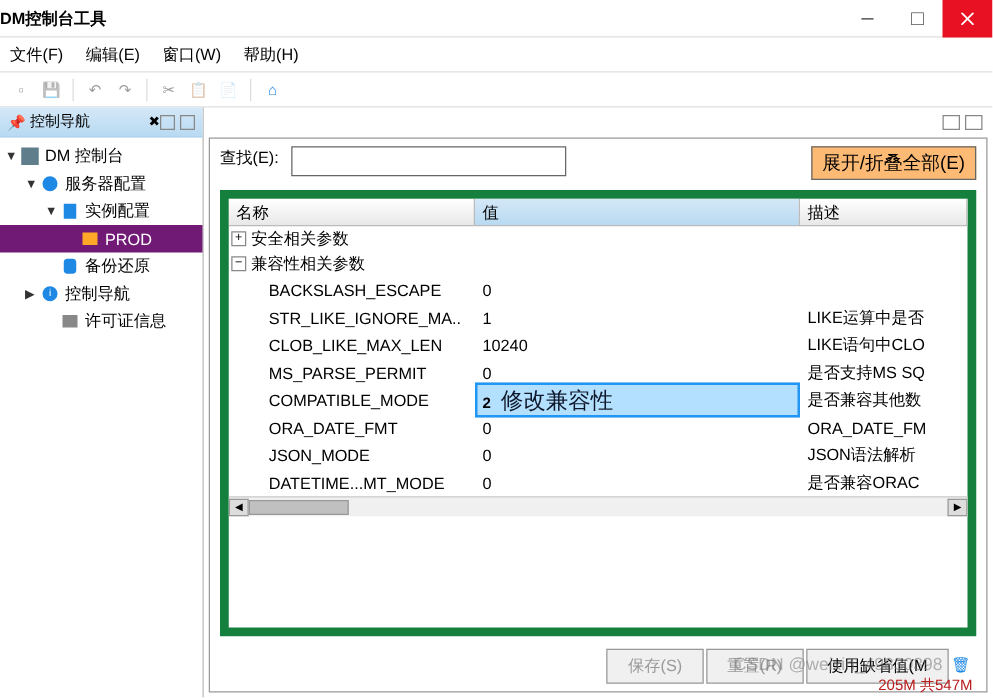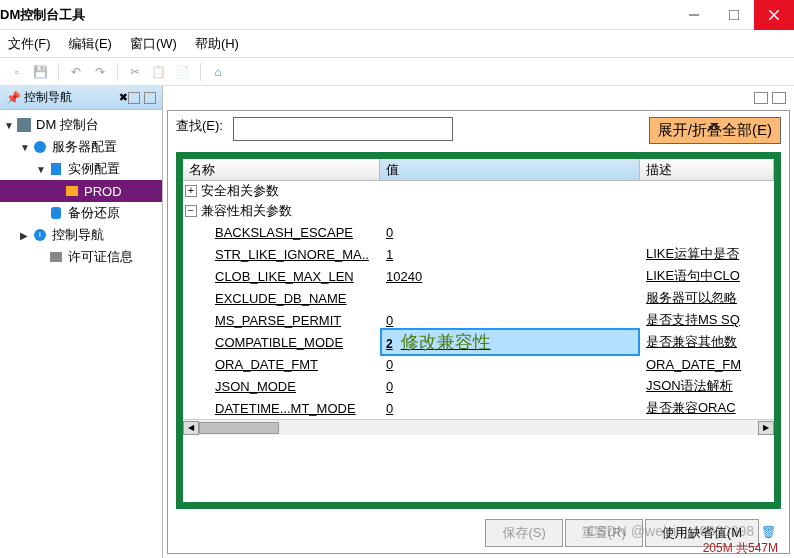--- a/index.html
+++ b/index.html
@@ -58,26 +58,26 @@
     .th { border-right: 1px solid #bbb; padding: 2px 6px; display: flex; align-items: center; font-size: 13px; }
     .col-name { width: 197px; }
     .col-value { width: 260px; background: linear-gradient(#d4e8f7, #b8daf2); }
     .col-desc { flex: 1; }
     
     .table-body { overflow: hidden; }
     .group-row { display: flex; align-items: center; height: 20px; padding-left: 2px; cursor: pointer; }
     .group-toggle { width: 12px; height: 12px; border: 1px solid #888; display: flex; align-items: center; justify-content: center; font-size: 10px; margin-right: 4px; line-height: 1; }
     .group-name { font-size: 13px; }
     .data-row { display: flex; height: 22px; align-items: center; }
-    .td { padding: 0 6px; font-size: 13px; white-space: nowrap; overflow: hidden; text-decoration: underline; }
+    .td { padding: 0 6px; font-size: 13px; white-space: nowrap; overflow: hidden; }
     .td-name { width: 197px; padding-left: 32px; }
     .td-value { width: 260px; }
     .td-desc { flex: 1; overflow: hidden; text-overflow: clip; }
     .data-row.editing .td-value { background: #b3e0ff; border: 2px solid #2196f3; padding: 0 4px; color: #000; font-weight: bold; }
-    .annotation { color: #4d7c0f; font-size: 18px; font-weight: normal; margin-left: 8px; }
+    .annotation { color: #0f172a; font-size: 18px; font-weight: normal; margin-left: 8px; }
     
     .hscroll { height: 16px; background: #f0f0f0; border-top: 1px solid #ccc; display: flex; align-items: center; position: relative; }
     .hscroll-thumb { position: absolute; left: 16px; width: 80px; height: 12px; background: #c0c0c0; border: 1px solid #999; }
     .hscroll-arrow { width: 16px; height: 14px; background: #ddd; border: 1px solid #999; display: flex; align-items: center; justify-content: center; font-size: 8px; }
     .hscroll-arrow.right { margin-left: auto; }
     
     .footer-row { display: flex; justify-content: flex-end; gap: 2px; padding: 10px 4px 0; align-items: center; }
     .footer-btn { border: 1px solid #999; padding: 4px 16px; font-size: 13px; cursor: pointer; background: #f0f0f0; }
     .footer-btn.disabled { color: #999; }
     .trash-icon { width: 16px; height: 16px; color: #1e88e5; cursor: pointer; }
@@ -238,25 +238,20 @@
             <div class="td td-name">STR_LIKE_IGNORE_MA..</div>
             <div class="td td-value">1</div>
             <div class="td td-desc">LIKE运算中是否</div>
           </div>
           <div class="data-row">
             <div class="td td-name">CLOB_LIKE_MAX_LEN</div>
             <div class="td td-value">10240</div>
             <div class="td td-desc">LIKE语句中CLO</div>
           </div>
           <div class="data-row">
-            <div class="td td-name">EXCLUDE_DB_NAME</div>
-            <div class="td td-value"></div>
-            <div class="td td-desc">服务器可以忽略</div>
-          </div>
-          <div class="data-row">
             <div class="td td-name">MS_PARSE_PERMIT</div>
             <div class="td td-value">0</div>
             <div class="td td-desc">是否支持MS SQ</div>
           </div>
           <div class="data-row editing">
             <div class="td td-name">COMPATIBLE_MODE</div>
             <div class="td td-value"><span>2</span><span class="annotation">修改兼容性</span></div>
             <div class="td td-desc">是否兼容其他数</div>
           </div>
           <div class="data-row">

